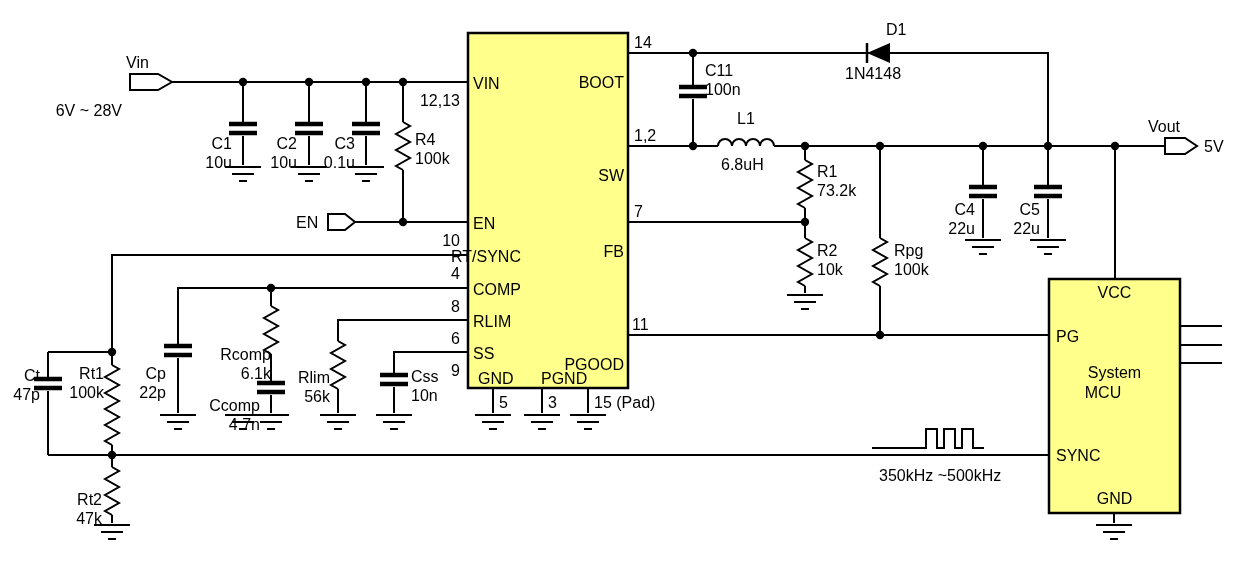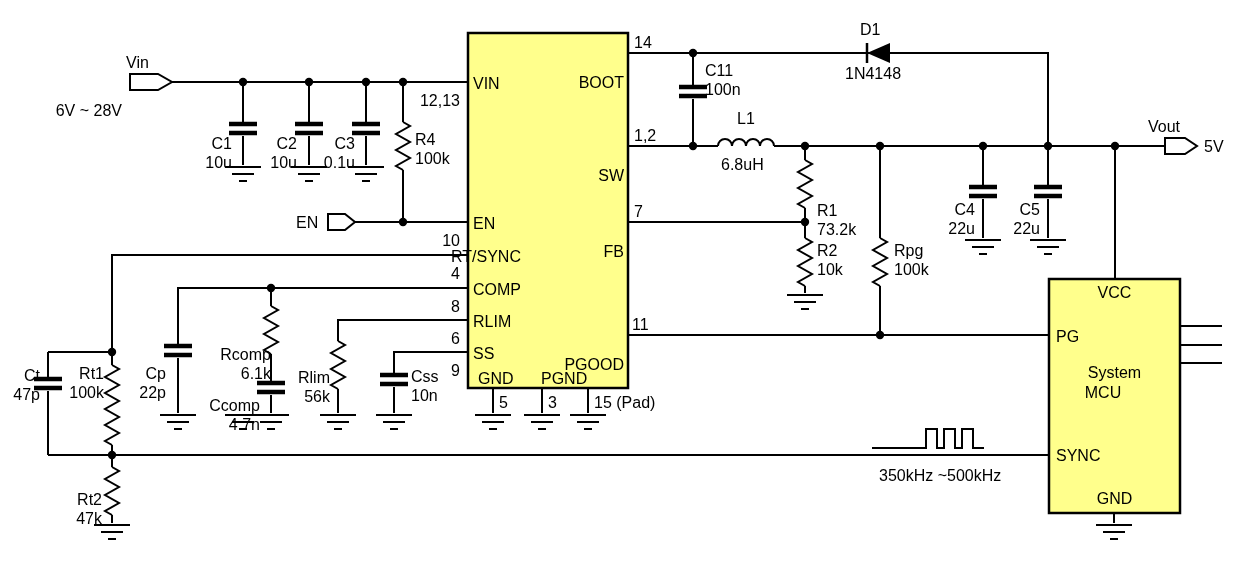--- a/index.html
+++ b/index.html
@@ -182,25 +182,25 @@
       <span>0.1u</span>
     </div>
 <div class="lbl" style="left:415px;top:130px;">
       <span>R4</span>
       <span>100k</span>
     </div>
 <div class="lbl" style="left:705px;top:61px;">
       <span>C11</span>
       <span>100n</span>
     </div>
-<div class="lbl" style="left:860px;top:20px;">D1</div>
+<div class="lbl" style="left:886px;top:20px;">D1</div>
 <div class="lbl" style="left:845px;top:64px;">1N4148</div>
 <div class="lbl" style="left:737px;top:109px;">L1</div>
 <div class="lbl" style="left:721px;top:155px;">6.8uH</div>
-<div class="lbl" style="left:817px;top:162px;margin-top:39px;">
+<div class="lbl" style="left:817px;top:162px;">
       <span>R1</span>
       <span>73.2k</span>
     </div>
 <div class="lbl" style="left:817px;top:241px;">
       <span>R2</span>
       <span>10k</span>
     </div>
 <div class="lbl" style="left:894px;top:241px;">
       <span>Rpg</span>
       <span>100k</span>

